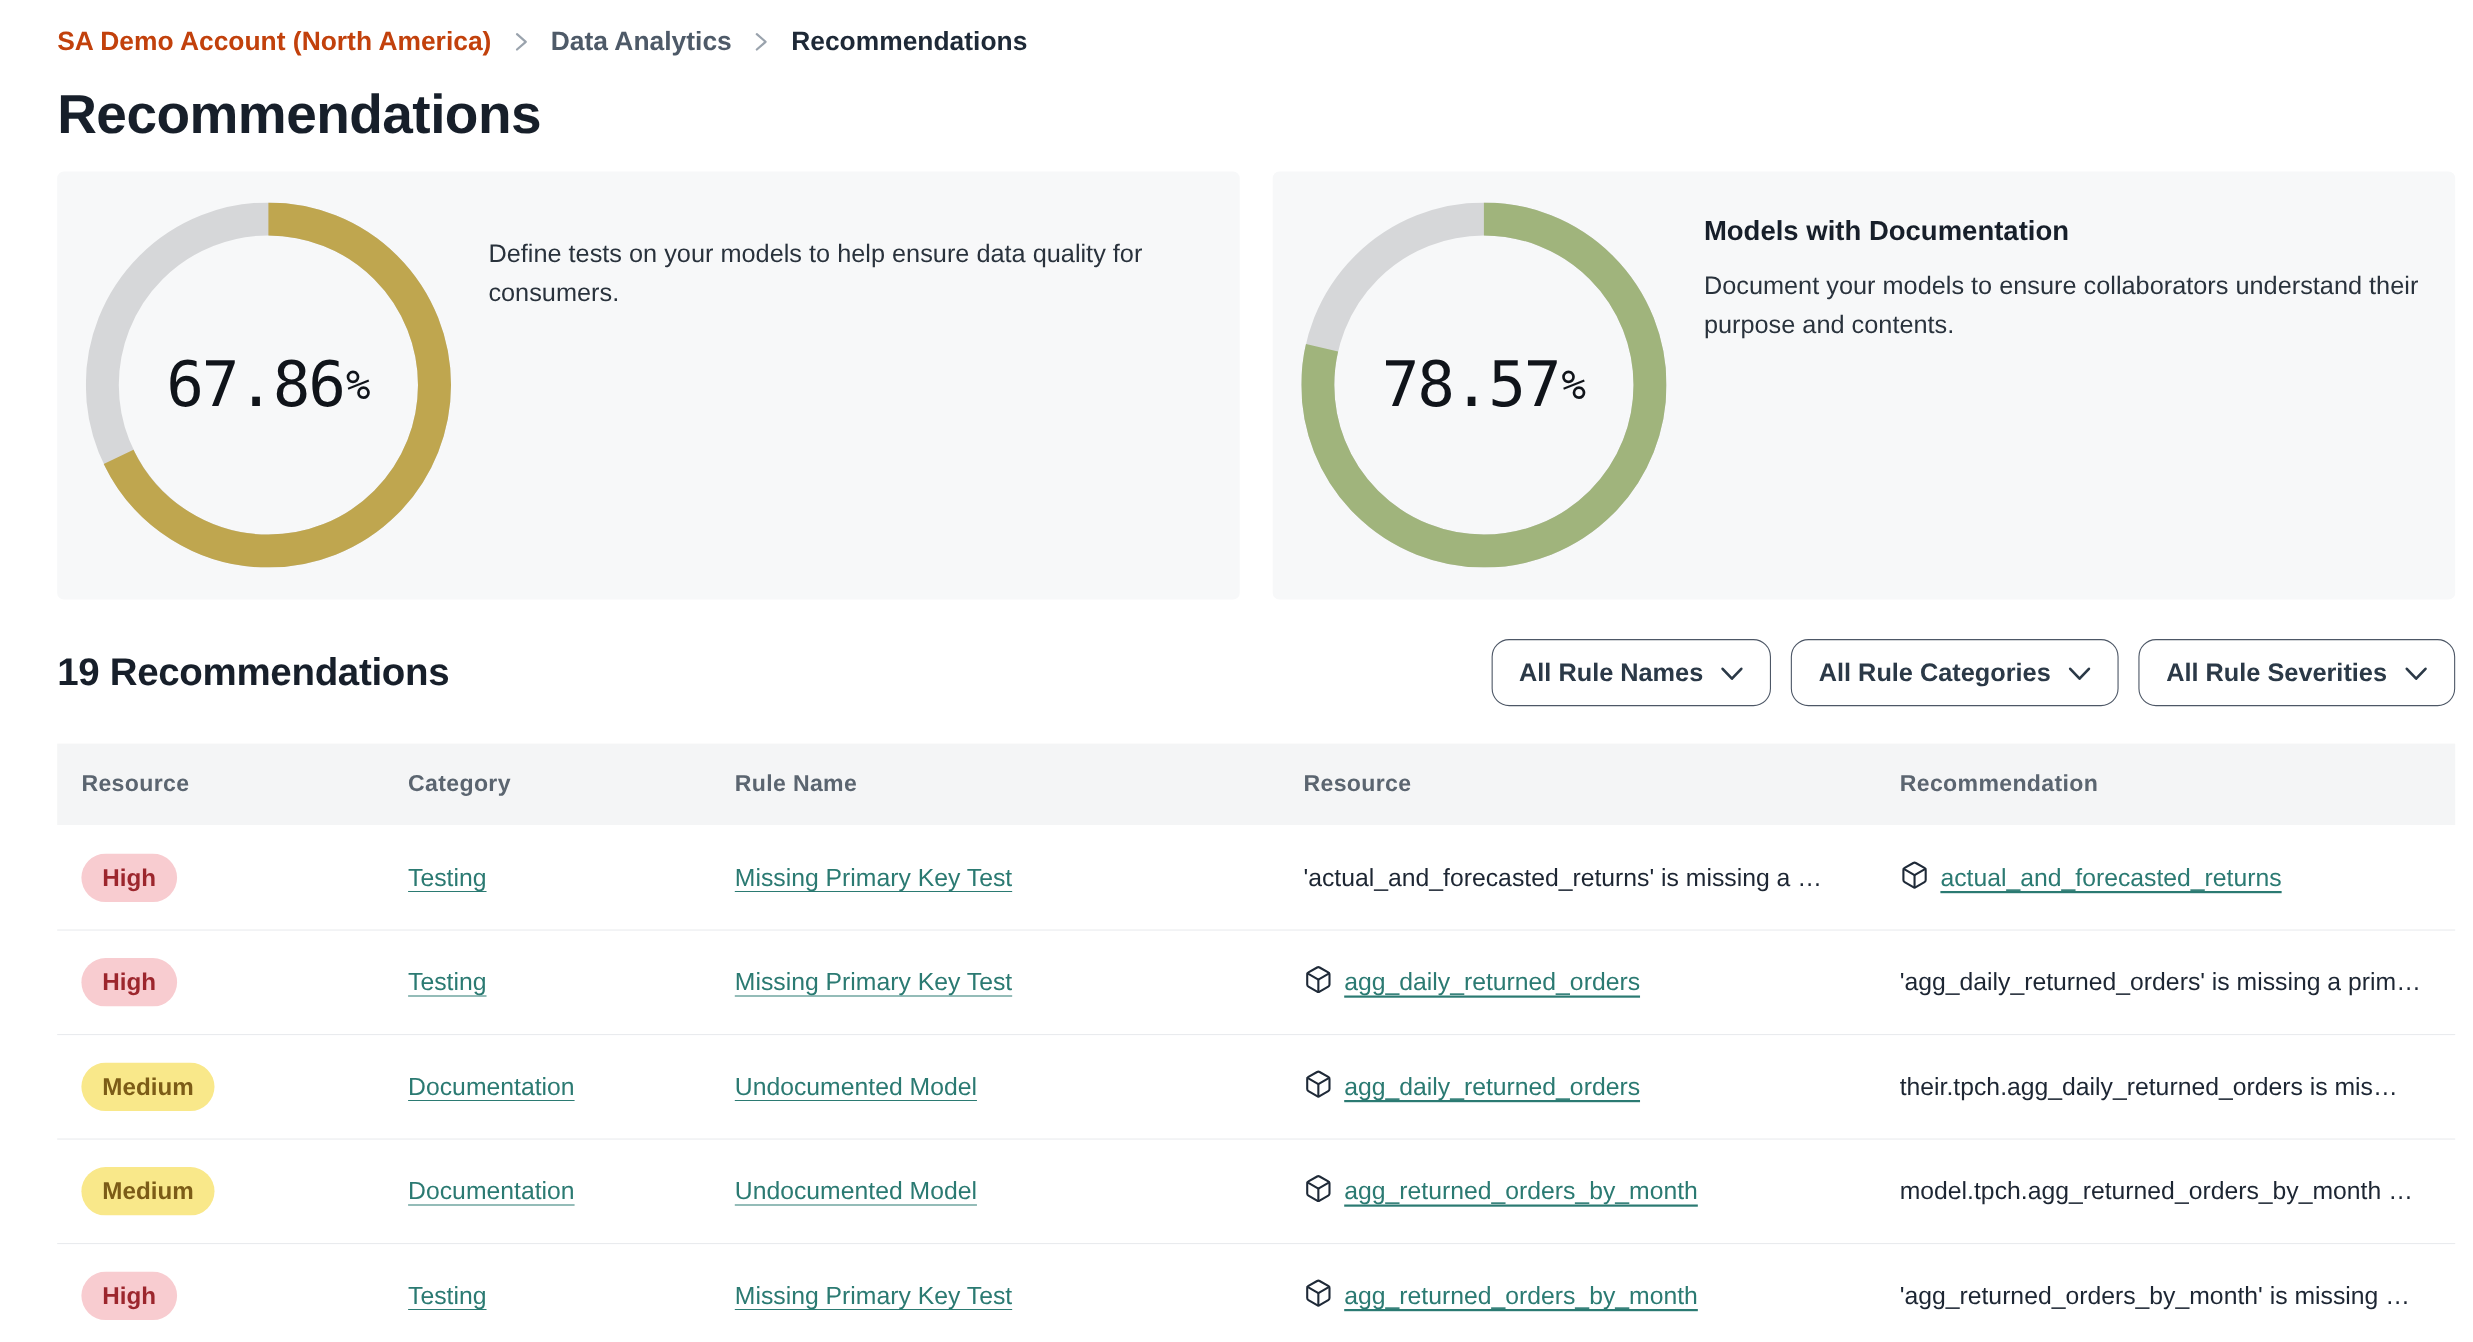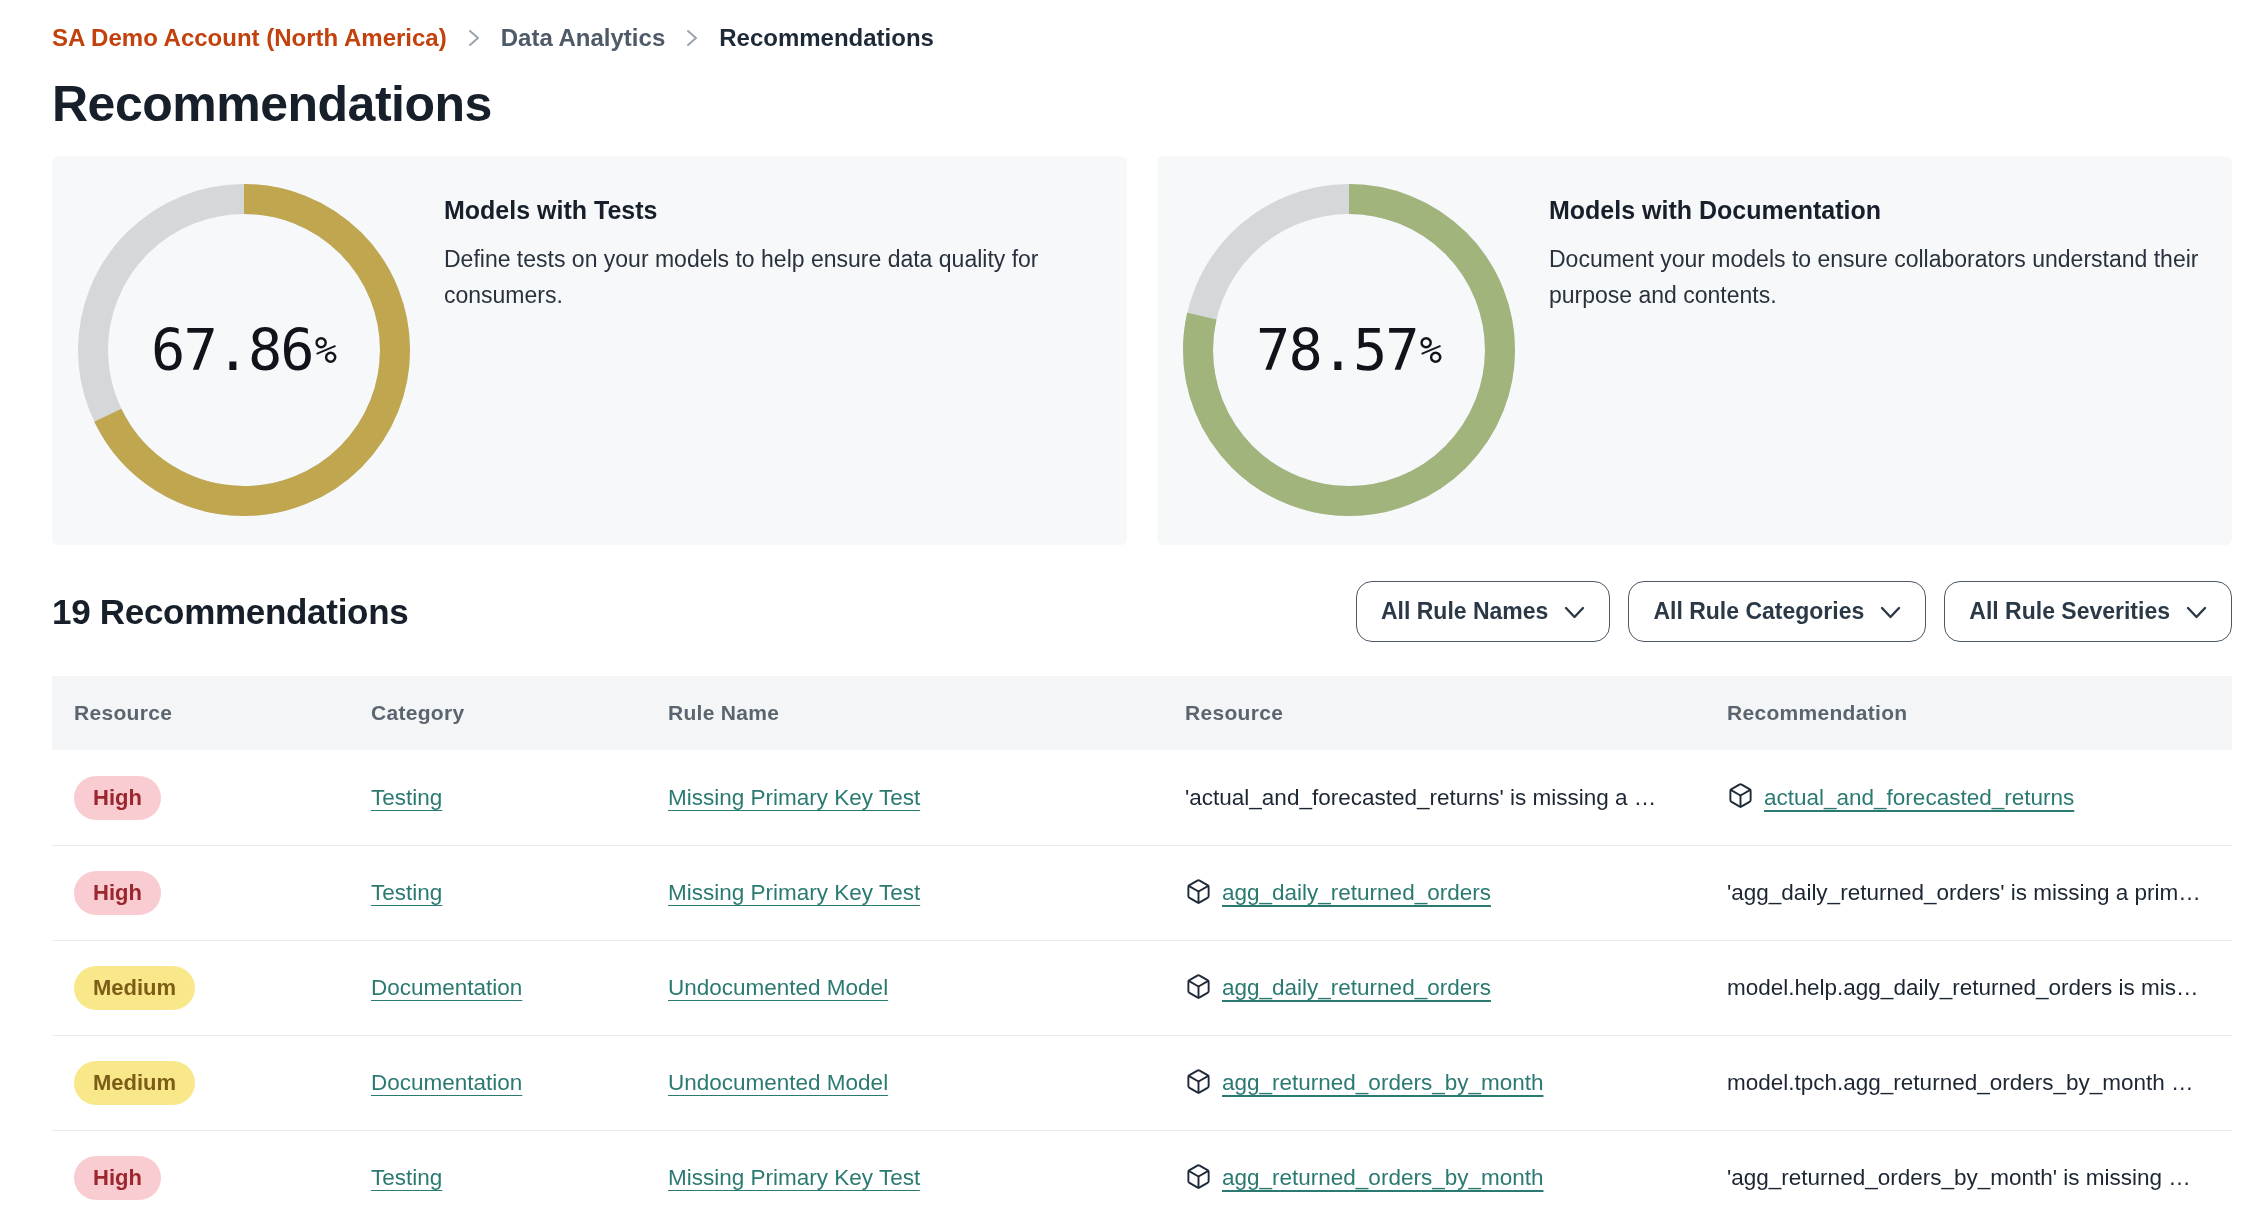--- a/index.html
+++ b/index.html
@@ -94,21 +94,20 @@
         <svg width="332" height="332" viewBox="0 0 332 332">
           <circle class="donut-track" cx="166" cy="166" r="151" stroke="#d6d7d9"></circle>
           <circle class="donut-progress" cx="166" cy="166" r="151" transform="rotate(-90 166 166)" stroke="#BFA64F" stroke-dasharray="643.8292019672621 948.7609813841175"></circle>
         </svg>
         <div class="donut-label">
           <span class="num">67.86</span>
             <span class="pct">%</span>
         </div>
       </div>
       <div class="card-text">
-        <div class="card-title">Models with Tests</div>
         <div class="card-desc">Define tests on your models to help ensure data quality for consumers.</div>
       </div>
     </div>
 
     <div class="card">
       <div class="donut-wrap">
         <svg width="332" height="332" viewBox="0 0 332 332">
           <circle class="donut-track" cx="166" cy="166" r="151" stroke="#d6d7d9"></circle>
           <circle class="donut-progress" cx="166" cy="166" r="151" transform="rotate(-90 166 166)" stroke="#A0B47C" stroke-dasharray="745.441503073501 948.7609813841175"></circle>
         </svg>
@@ -200,21 +199,21 @@
       <div class="td"><a class="tlink">Documentation</a></div>
       <div class="td"><a class="tlink">Undocumented Model</a></div>
       <div class="td resource-cell">
         <span class="cube"><svg width="27" height="27" viewBox="0 0 24 24" fill="none" stroke="currentColor" stroke-width="1.7" stroke-linecap="round" stroke-linejoin="round">
               <path d="M21 16V8a2 2 0 0 0-1-1.73l-7-4a2 2 0 0 0-2 0l-7 4A2 2 0 0 0 3 8v8a2 2 0 0 0 1 1.73l7 4a2 2 0 0 0 2 0l7-4A2 2 0 0 0 21 16z"></path>
               <polyline points="3.27 6.96 12 12.01 20.73 6.96"></polyline>
               <line x1="12" y1="22.08" x2="12" y2="12"></line>
             </svg></span>
         <a class="tlink">agg_daily_returned_orders</a>
       </div>
-      <div class="td rec-text">model.help.agg_daily_returned_orders is mis…</div>
+      <div class="td rec-text">their.tpch.agg_daily_returned_orders is mis…</div>
     </div>
 
     <div class="tr row">
       <div class="td"><span class="badge" data-severity="Medium">Medium</span></div>
       <div class="td"><a class="tlink">Documentation</a></div>
       <div class="td"><a class="tlink">Undocumented Model</a></div>
       <div class="td resource-cell">
         <span class="cube"><svg width="27" height="27" viewBox="0 0 24 24" fill="none" stroke="currentColor" stroke-width="1.7" stroke-linecap="round" stroke-linejoin="round">
               <path d="M21 16V8a2 2 0 0 0-1-1.73l-7-4a2 2 0 0 0-2 0l-7 4A2 2 0 0 0 3 8v8a2 2 0 0 0 1 1.73l7 4a2 2 0 0 0 2 0l7-4A2 2 0 0 0 21 16z"></path>
               <polyline points="3.27 6.96 12 12.01 20.73 6.96"></polyline>

